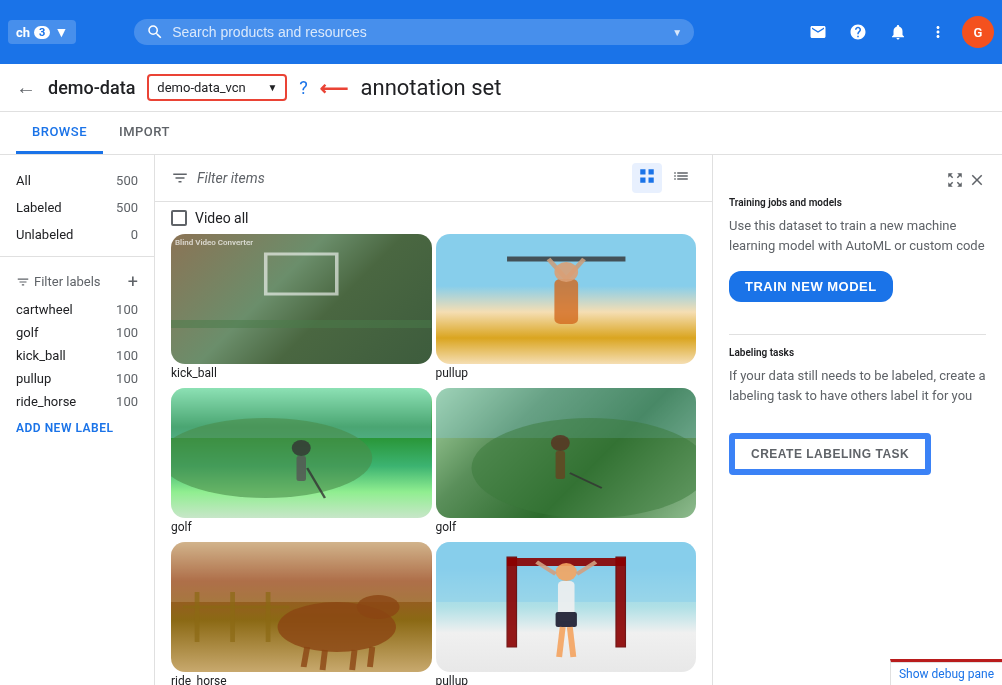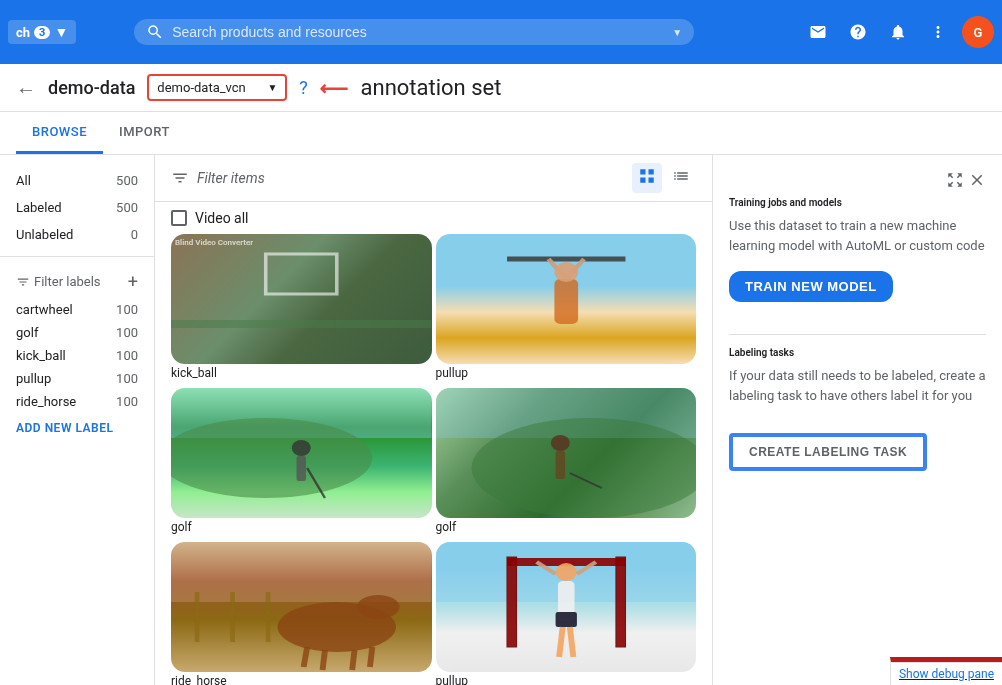--- a/index.html
+++ b/index.html
@@ -235,21 +235,21 @@
     .train-btn {
       background: #1a73e8; color: #fff;
       border: none; border-radius: 12px;
       padding: 8px 16px; font-size: 13px; font-weight: 600;
       cursor: pointer; text-transform: uppercase; letter-spacing: 0.5px;
       margin-bottom: 20px;
     }
     .section-divider { height: 1px; background: #e0e0e0; margin: 12px 0; }
     .create-labeling-btn {
       background: none; color: #5f6368;
-      border: 4px solid #3b82f6; border-radius: 4px;
+      border: 6px solid #3b82f6; border-radius: 4px;
       padding: 8px 16px; font-size: 12px; font-weight: 600;
       cursor: pointer; text-transform: uppercase; letter-spacing: 0.5px;
       margin-top: 12px;
     }
     .debug-link {
       position: absolute; bottom: 0; right: 0;
       font-size: 12px; color: #1a73e8; cursor: pointer;
       padding: 4px 8px; background: #fff; border-top: 1px solid #e0e0e0;
     }
 
@@ -534,15 +534,15 @@
 
     <div>
       <div class="panel-section-title">Labeling tasks</div>
       <div class="panel-description">If your data still needs to be labeled, create a labeling task to have others label it for you</div>
       <button class="create-labeling-btn">CREATE LABELING TASK</button>
     </div>
   </div>
 
 </div>
 
-<div style="position:fixed;bottom:0;right:0;background:#e5e5e5;border-top:5px solid #b91c1c;border-left:1px solid #e0e0e0;text-decoration:underline;">
+<div style="position:fixed;bottom:0;right:0;background:#e5e5e5;border-top:3px solid #b91c1c;border-left:1px solid #e0e0e0;">
   <span class="debug-link" style="position:static;display:block;">Show debug pane</span>
 </div>
 
 </body></html>

